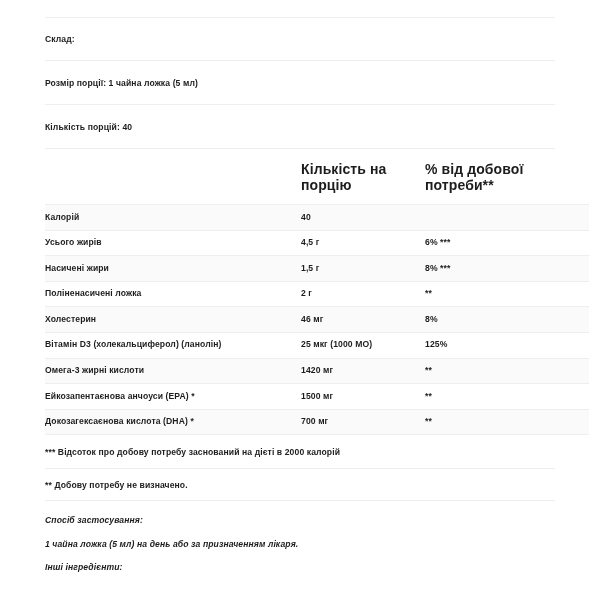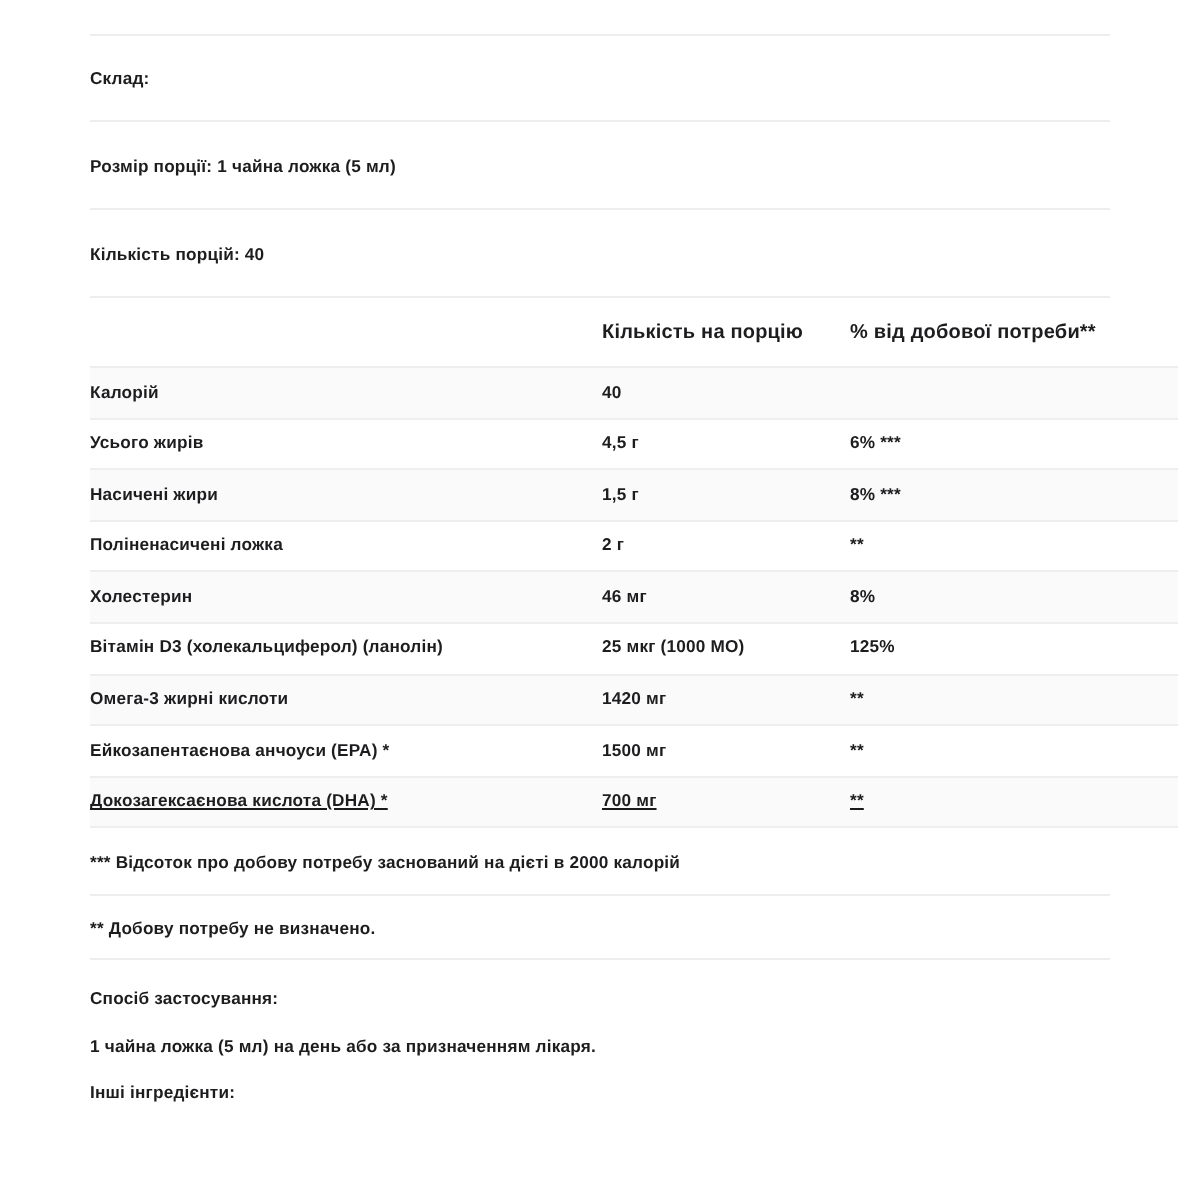--- a/index.html
+++ b/index.html
@@ -52,36 +52,35 @@
     table-layout: fixed;
     font-size: 8.6px;
   }
   table.facts-table col.c1 { width: 256px; }
   table.facts-table col.c2 { width: 124px; }
   table.facts-table col.c3 { width: 164px; }
 
   table.facts-table th {
     text-align: left;
     font-weight: 700;
-    font-size: 10px;
+    font-size: 14px;
     color: #1d1d1f;
     padding: 12px 0 11px 0;
     vertical-align: bottom;
     letter-spacing: 0.1px;
     border: none;
     background: transparent;
   }
   table.facts-table th.hdr-name { }
 
   table.facts-table tbody tr {
     border-top: 1px solid #eceef0;
   }
   table.facts-table tbody tr:last-child {
     border-bottom: 1px solid #eceef0;
-    text-decoration: underline;
   }
   table.facts-table tbody td {
     padding: 6.5px 0 6.5px 0;
     font-weight: 700;
     font-size: 8.6px;
     color: #1d1d1f;
     letter-spacing: 0.1px;
     vertical-align: middle;
     line-height: 1.35;
   }
@@ -116,20 +115,21 @@
   .text-block {
     padding: 0 28px;
   }
   .t-line {
     font-size: 8.6px;
     font-weight: 700;
     letter-spacing: 0.1px;
     color: #1d1d1f;
     line-height: 1.45;
     margin: 0;
+    font-style: italic;
   }
   .t-gap-sm { margin-top: 11px; }
   .t-gap-md { margin-top: 13px; }
 </style>
 </head>
 <body>
 
 <div class="page">
 
   <div class="info-block">

